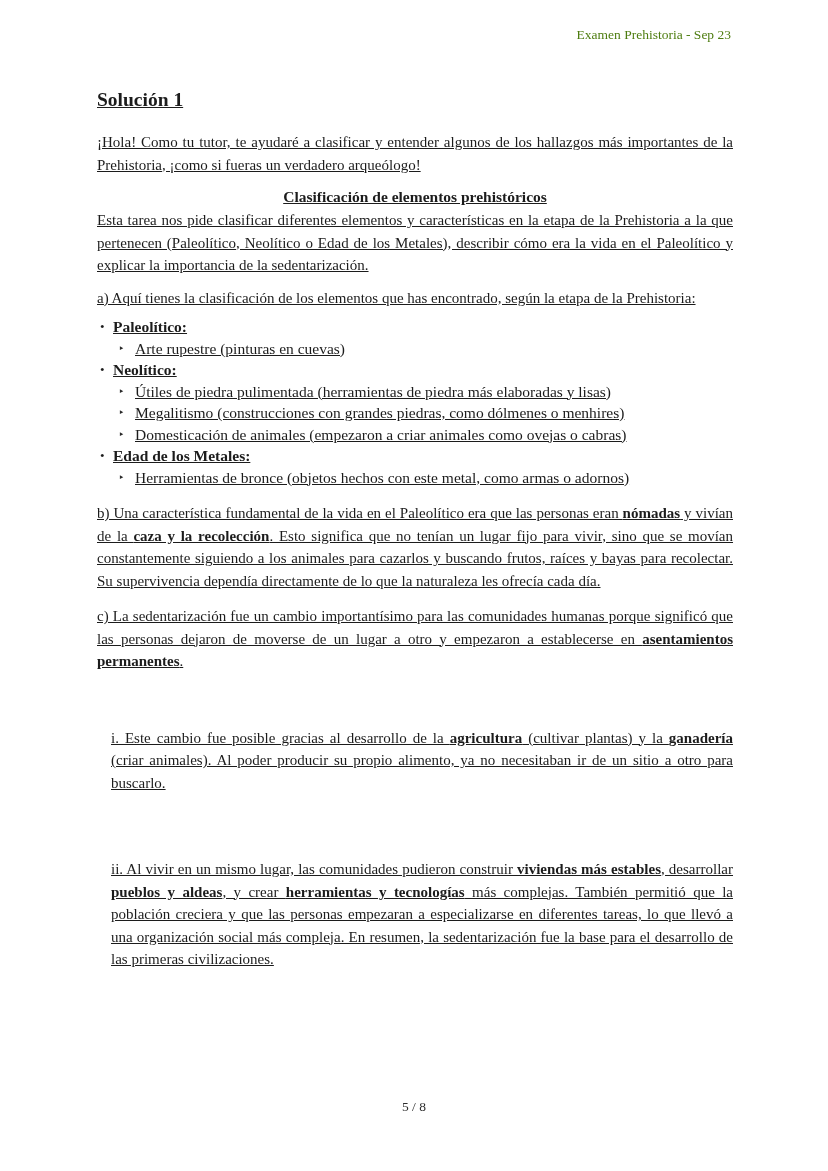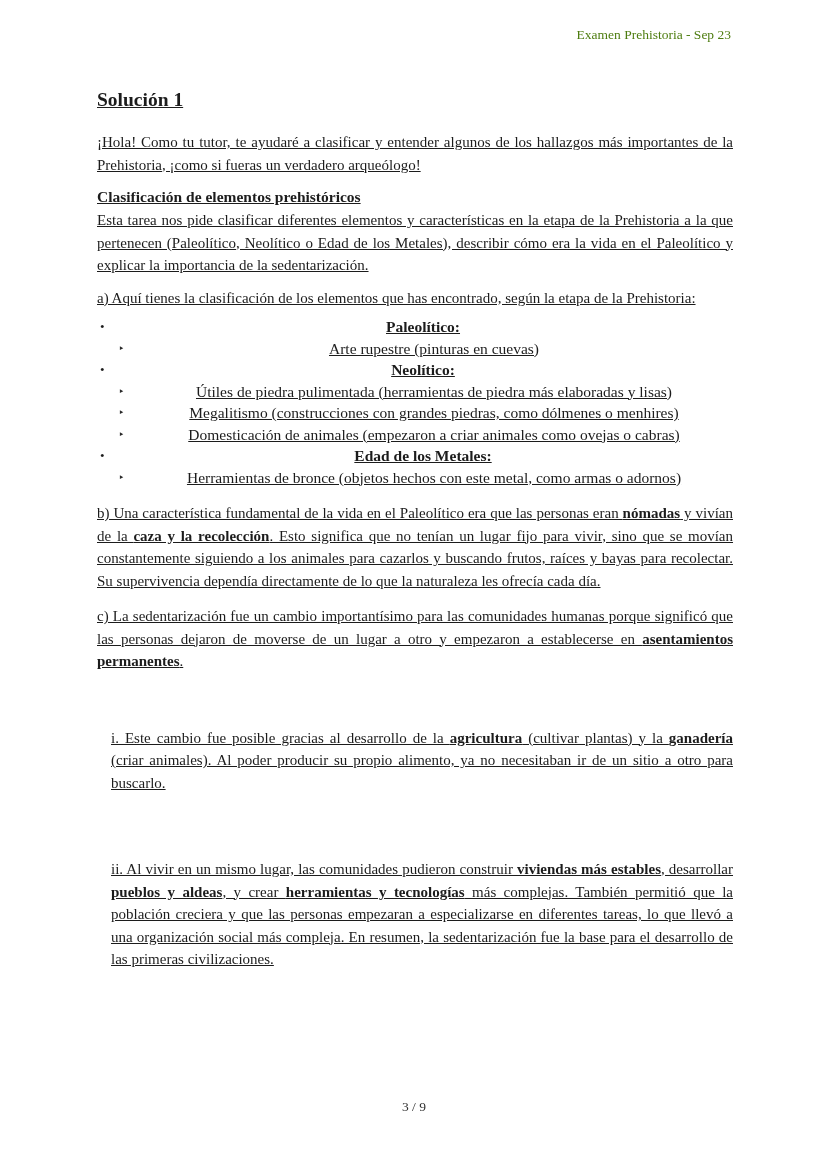--- a/index.html
+++ b/index.html
@@ -44,31 +44,31 @@
     line-height: 22.5px;
     text-align: justify;
     margin-bottom: 10px;
   }
 
   .section-heading {
     font-size: 15.5px;
     line-height: 22px;
     font-weight: 700;
     margin-bottom: 1px;
+    text-align: center;
   }
 
   .part-lead { margin-bottom: 7px !important; }
 
   ul.classification {
     list-style: none;
     font-size: 15.5px;
     line-height: 21.5px;
     margin: 0 0 14px 0;
     padding: 0;
-    text-align: center;
   }
   ul.classification li { position: relative; }
   li.era {
     font-weight: 700;
     padding-left: 16px;
   }
   li.era::before {
     content: "\2022";
     position: absolute;
     left: 3px;
@@ -133,13 +133,13 @@
   <p class="para-b">b) Una característica fundamental de la vida en el Paleolítico era que las personas eran <b>nómadas</b> y vivían de la <b>caza y la recolección</b>. Esto significa que no tenían un lugar fijo para vivir, sino que se movían constantemente siguiendo a los animales para cazarlos y buscando frutos, raíces y bayas para recolectar. Su supervivencia dependía directamente de lo que la naturaleza les ofrecía cada día.</p>
 
   <p class="para-c">c) La sedentarización fue un cambio importantísimo para las comunidades humanas porque significó que las personas dejaron de moverse de un lugar a otro y empezaron a establecerse en <b>asentamientos permanentes</b>.</p>
 
   <p class="para-indent para-i">i. Este cambio fue posible gracias al desarrollo de la <b>agricultura</b> (cultivar plantas) y la <b>ganadería</b> (criar animales). Al poder producir su propio alimento, ya no necesitaban ir de un sitio a otro para buscarlo.</p>
 
   <p class="para-indent">ii. Al vivir en un mismo lugar, las comunidades pudieron construir <b>viviendas más estables</b>, desarrollar <b>pueblos y aldeas</b>, y crear <b>herramientas y tecnologías</b> más complejas. También permitió que la población creciera y que las personas empezaran a especializarse en diferentes tareas, lo que llevó a una organización social más compleja. En resumen, la sedentarización fue la base para el desarrollo de las primeras civilizaciones.</p>
 
 </div>
 
-<div class="page-footer">3 / 9</div>
+<div class="page-footer">5 / 8</div>
 
 </body></html>

